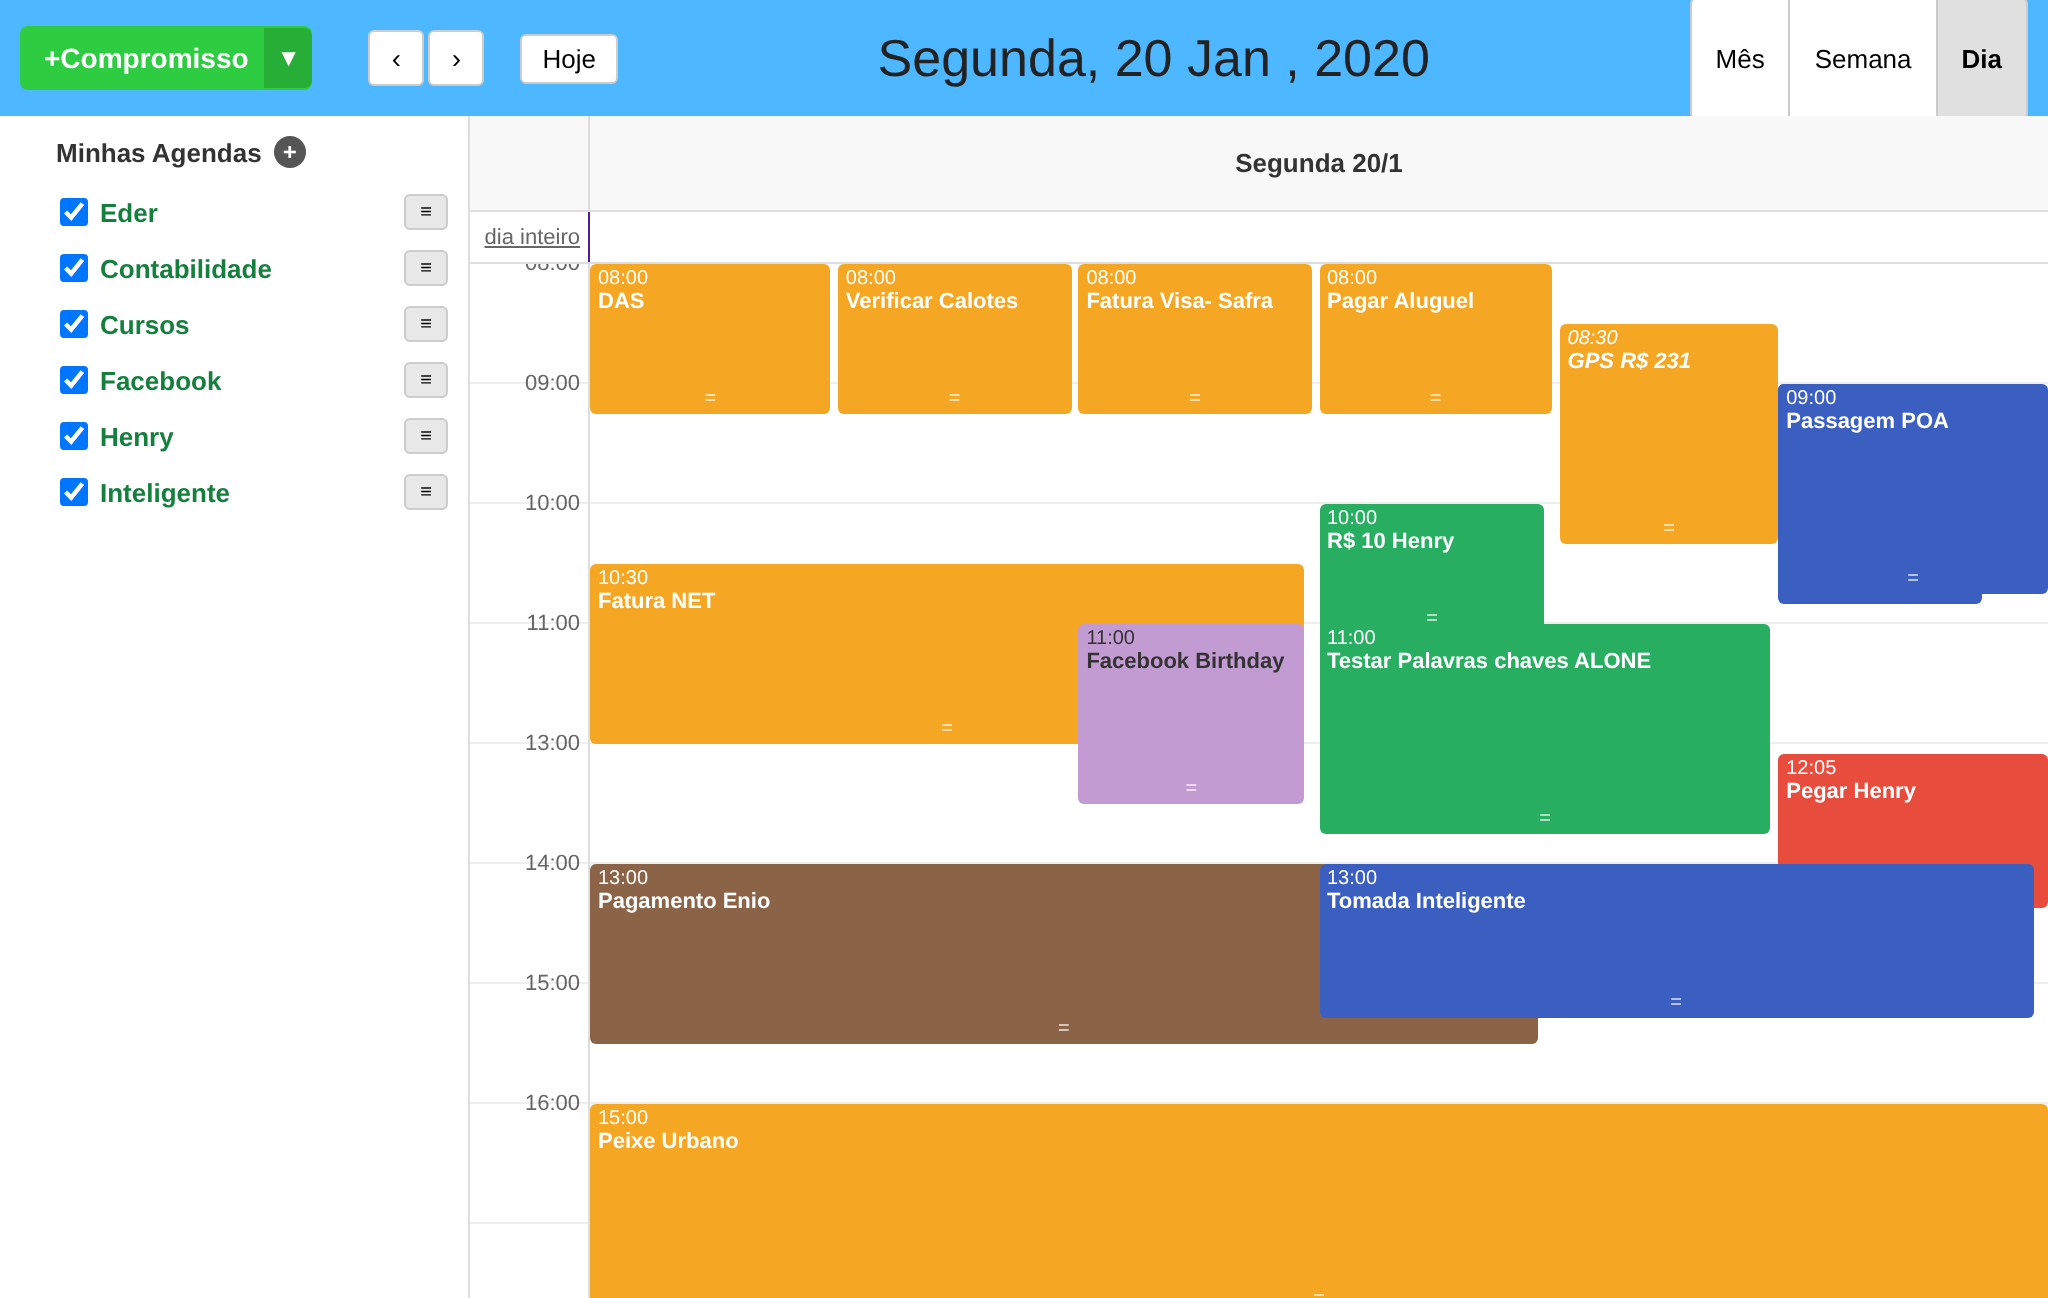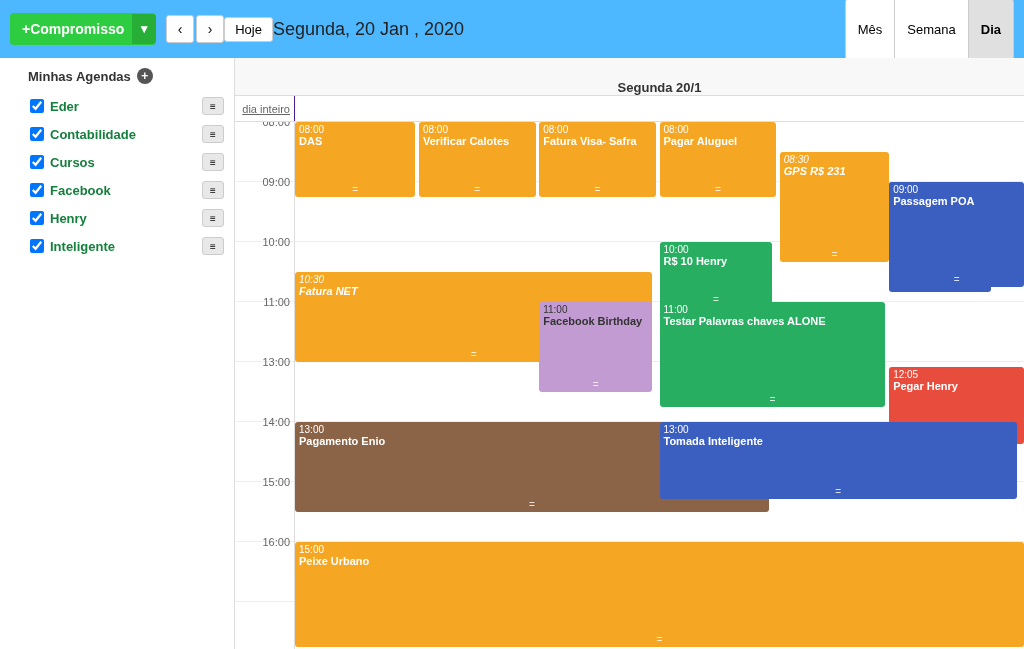--- a/index.html
+++ b/index.html
@@ -5,21 +5,21 @@
     * { box-sizing: border-box; margin: 0; padding: 0; font-family: Arial, sans-serif; }
     body { background: #fff; width: 1024px; height: 649px; overflow: hidden; display: flex; flex-direction: column; }
 
     
     .top-bar {
       background: #4db8ff;
       height: 58px;
       display: flex;
       align-items: center;
       padding: 0 10px;
-      gap: 0;
+      gap: 18px;
     }
     .add-btn {
       background: #2ecc40;
       color: white;
       border: none;
       border-radius: 4px;
       padding: 8px 12px;
       font-size: 14px;
       font-weight: bold;
       cursor: pointer;
@@ -52,21 +52,22 @@
     .today-btn {
       background: white;
       border: 1px solid #ccc;
       border-radius: 3px;
       padding: 4px 10px;
       cursor: pointer;
       font-size: 13px;
     }
     .date-title {
       flex: 1;
-      font-size: 18px;
+      text-align: center;
+      font-size: 26px;
       font-weight: 400;
       color: #222;
     }
     .view-btns {
       display: flex;
       border: 1px solid #ccc;
       border-radius: 4px;
       overflow: hidden;
     }
     .view-btn {
@@ -147,22 +148,21 @@
     .calendar {
       flex: 1;
       display: flex;
       flex-direction: column;
       overflow: hidden;
     }
     .cal-header {
       display: flex;
       border-bottom: 1px solid #ddd;
       background: #f8f8f8;
-      height: 38px;
-      align-items: flex-end;
+      height: 48px;
     }
     .time-gutter {
       width: 60px;
       min-width: 60px;
       border-right: 1px solid #ddd;
     }
     .day-header {
       flex: 1;
       display: flex;
       align-items: center;
@@ -377,21 +377,21 @@
             <div class="hour-line"></div>
             <div class="hour-line"></div>
             <div class="event" style="top: 0px; left: 0%; width: 16.5%; height: 75px; background-color: rgb(245, 166, 35); color: white;"><span class="event-time">08:00</span><span class="event-title">DAS</span><span class="event-expand">=</span></div>
             <div class="event" style="top: 0px; left: 17%; width: 16%; height: 75px; background-color: rgb(245, 166, 35); color: white;"><span class="event-time">08:00</span><span class="event-title">Verificar Calotes</span><span class="event-expand">=</span></div>
             <div class="event" style="top: 0px; left: 33.5%; width: 16%; height: 75px; background-color: rgb(245, 166, 35); color: white;"><span class="event-time">08:00</span><span class="event-title">Fatura Visa- Safra</span><span class="event-expand">=</span></div>
             <div class="event" style="top: 0px; left: 50%; width: 16%; height: 75px; background-color: rgb(245, 166, 35); color: white;"><span class="event-time">08:00</span><span class="event-title">Pagar Aluguel</span><span class="event-expand">=</span></div>
             <div class="event" style="top: 30px; left: 66.5%; width: 15%; height: 110px; background-color: rgb(245, 166, 35); color: white; font-style: italic;"><span class="event-time">08:30</span><span class="event-title">GPS R$ 231</span><span class="event-expand">=</span></div>
             <div class="event" style="top: 60px; left: 81.5%; width: 14%; height: 110px; background-color: rgb(59, 95, 192); color: white;"><span class="event-time">09:00</span><span class="event-title">Aumentar IGPM Clientes</span><span class="event-expand">=</span></div>
             <div class="event" style="top: 60px; left: 81.5%; width: 18.5%; height: 105px; background-color: rgb(59, 95, 192); color: white;"><span class="event-time">09:00</span><span class="event-title">Passagem POA</span><span class="event-expand">=</span></div>
             <div class="event" style="top: 120px; left: 50%; width: 15.5%; height: 65px; background-color: rgb(39, 174, 96); color: white;"><span class="event-time">10:00</span><span class="event-title">R$ 10 Henry</span><span class="event-expand">=</span></div>
-            <div class="event" style="top: 150px; left: 0%; width: 49%; height: 90px; background-color: rgb(245, 166, 35); color: white; font-style: italic;"><span class="event-time">10:30</span><span class="event-title">Fatura NET</span><span class="event-expand">=</span></div>
+            <div class="event" style="top: 150px; left: 0%; width: 49%; height: 90px; background-color: rgb(245, 166, 35); color: white;"><span class="event-time">10:30</span><span class="event-title">Fatura NET</span><span class="event-expand">=</span></div>
             <div class="event" style="top: 180px; left: 33.5%; width: 15.5%; height: 90px; background-color: rgb(195, 155, 211); color: rgb(51, 51, 51);"><span class="event-time">11:00</span><span class="event-title">Facebook Birthday</span><span class="event-expand">=</span></div>
             <div class="event" style="top: 180px; left: 50%; width: 31%; height: 105px; background-color: rgb(39, 174, 96); color: white;"><span class="event-time">11:00</span><span class="event-title">Testar Palavras chaves ALONE</span><span class="event-expand">=</span></div>
             <div class="event" style="top: 245px; left: 81.5%; width: 18.5%; height: 77px; background-color: rgb(231, 76, 60); color: white;"><span class="event-time">12:05</span><span class="event-title">Pegar Henry</span><span class="event-expand">=</span></div>
             <div class="event" style="top: 300px; left: 0%; width: 65%; height: 90px; background-color: rgb(139, 99, 71); color: white;"><span class="event-time">13:00</span><span class="event-title">Pagamento Enio</span><span class="event-expand">=</span></div>
             <div class="event" style="top: 300px; left: 50%; width: 49%; height: 77px; background-color: rgb(59, 95, 192); color: white;"><span class="event-time">13:00</span><span class="event-title">Tomada Inteligente</span><span class="event-expand">=</span></div>
             <div class="event" style="top: 420px; left: 0%; width: 100%; height: 105px; background-color: rgb(245, 166, 35); color: white;"><span class="event-time">15:00</span><span class="event-title">Peixe Urbano</span><span class="event-expand">=</span></div>
           </div>
       </div>
     </div>
   </div>

